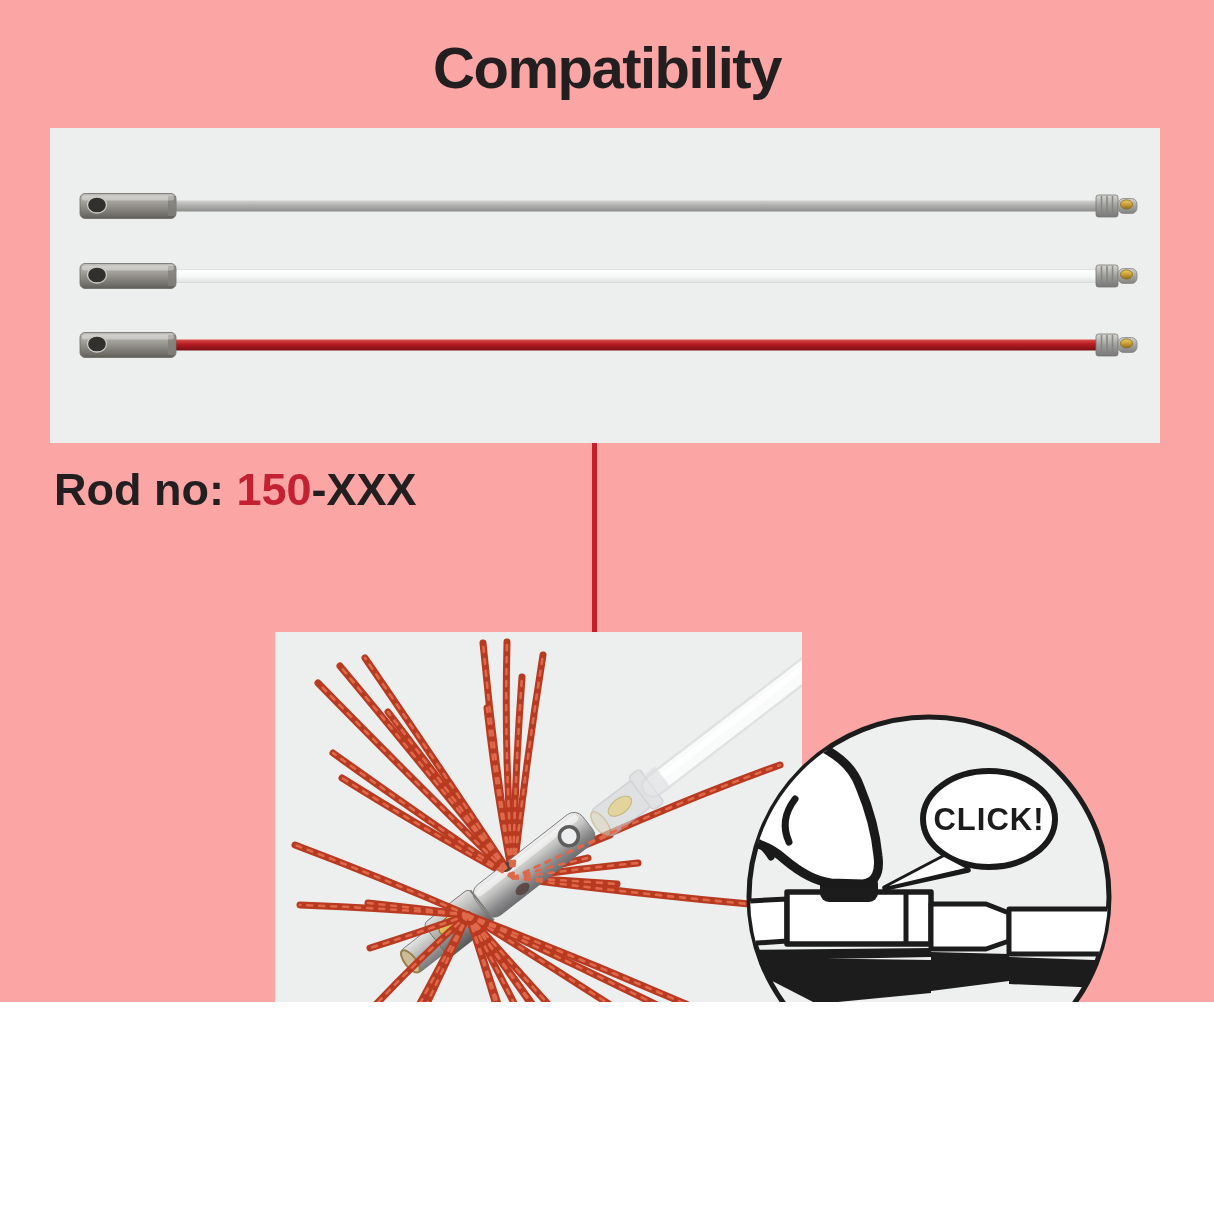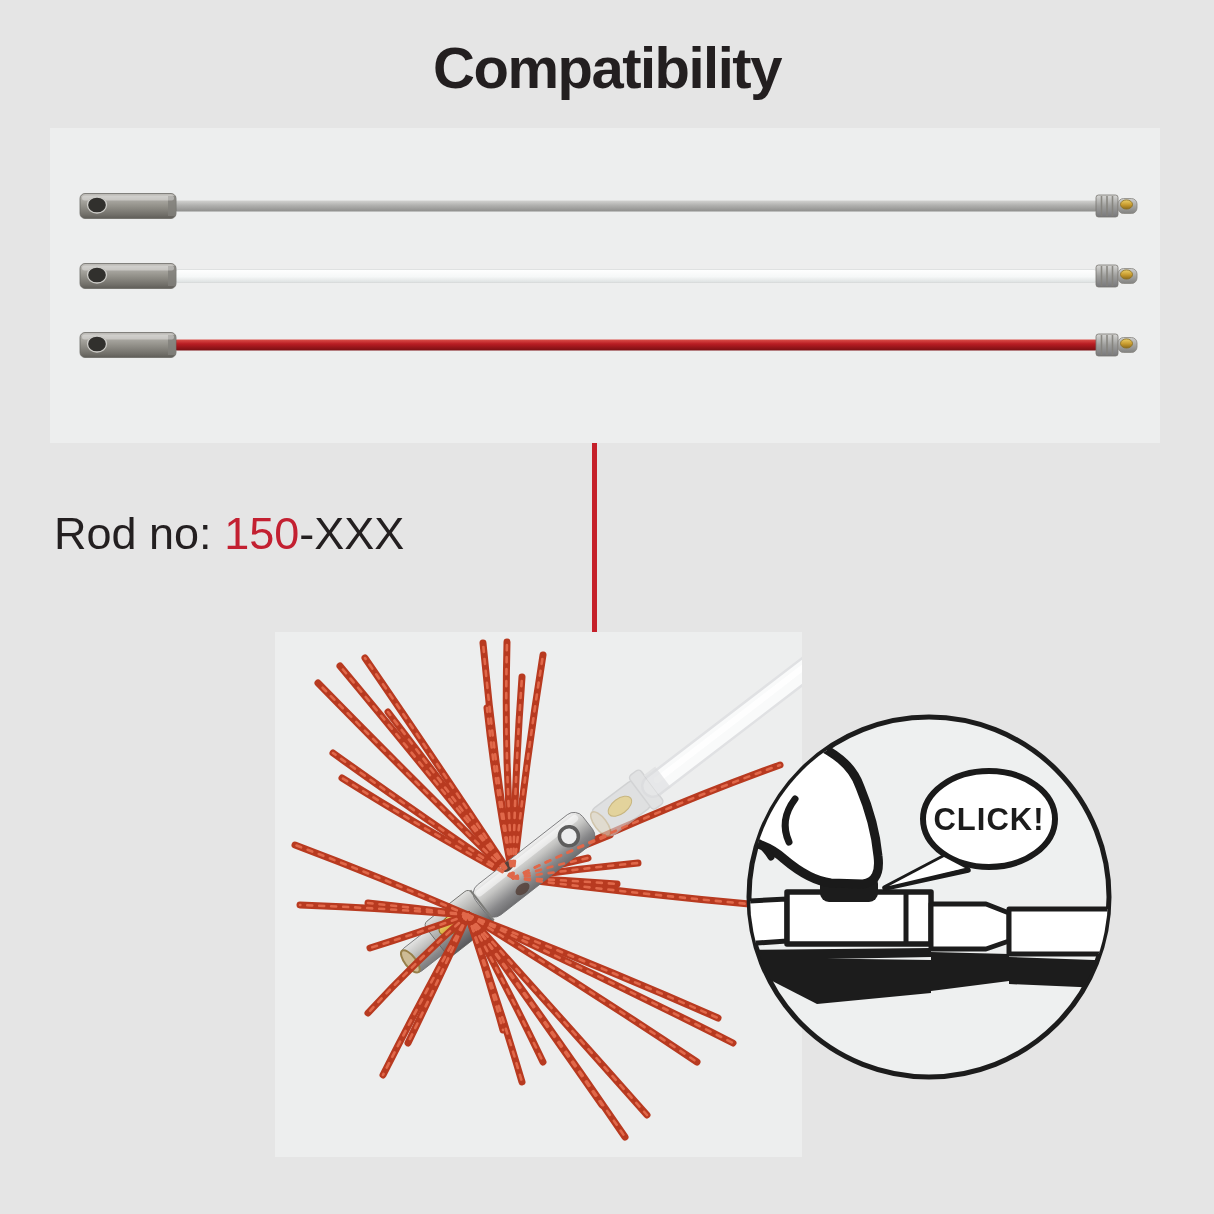--- a/index.html
+++ b/index.html
@@ -1,23 +1,23 @@
 <!DOCTYPE html>
 <html><head>
 <meta charset="utf-8">
 <style>
   html,body{margin:0;padding:0;background:#ffffff;}
-  .canvas{position:relative;width:1214px;height:1214px;background:#e5e5e5;overflow:hidden;
+  .canvas{position:relative;width:1214px;height:1002px;background:#fca5a5;overflow:hidden;
           font-family:"Liberation Sans", sans-serif;}
   .title{position:absolute;left:0;top:34px;width:100%;text-align:center;
          font-size:58px;font-weight:bold;letter-spacing:-1.5px;color:#231f20;}
   .panel{position:absolute;background:#edeeee;}
   #panel-rods{left:50px;top:128px;width:1110px;height:315px;}
   #panel-brush{left:275px;top:632px;width:527px;height:525px;}
-  .rod-label{position:absolute;left:54px;top:464px;font-size:45px;font-weight:normal;color:#231f20;white-space:nowrap;margin-top:44px;}
+  .rod-label{position:absolute;left:54px;top:464px;font-size:45px;font-weight:bold;color:#231f20;white-space:nowrap;}
   .rod-label .num{color:#c32031;}
   .red-line{position:absolute;left:592px;top:443px;width:5px;height:190px;background:#c5202a;}
   #click-circle{position:absolute;left:739px;top:707px;width:380px;height:380px;}
   svg{display:block;}
 </style>
 </head>
 <body>
 
 <div class="canvas">
 

